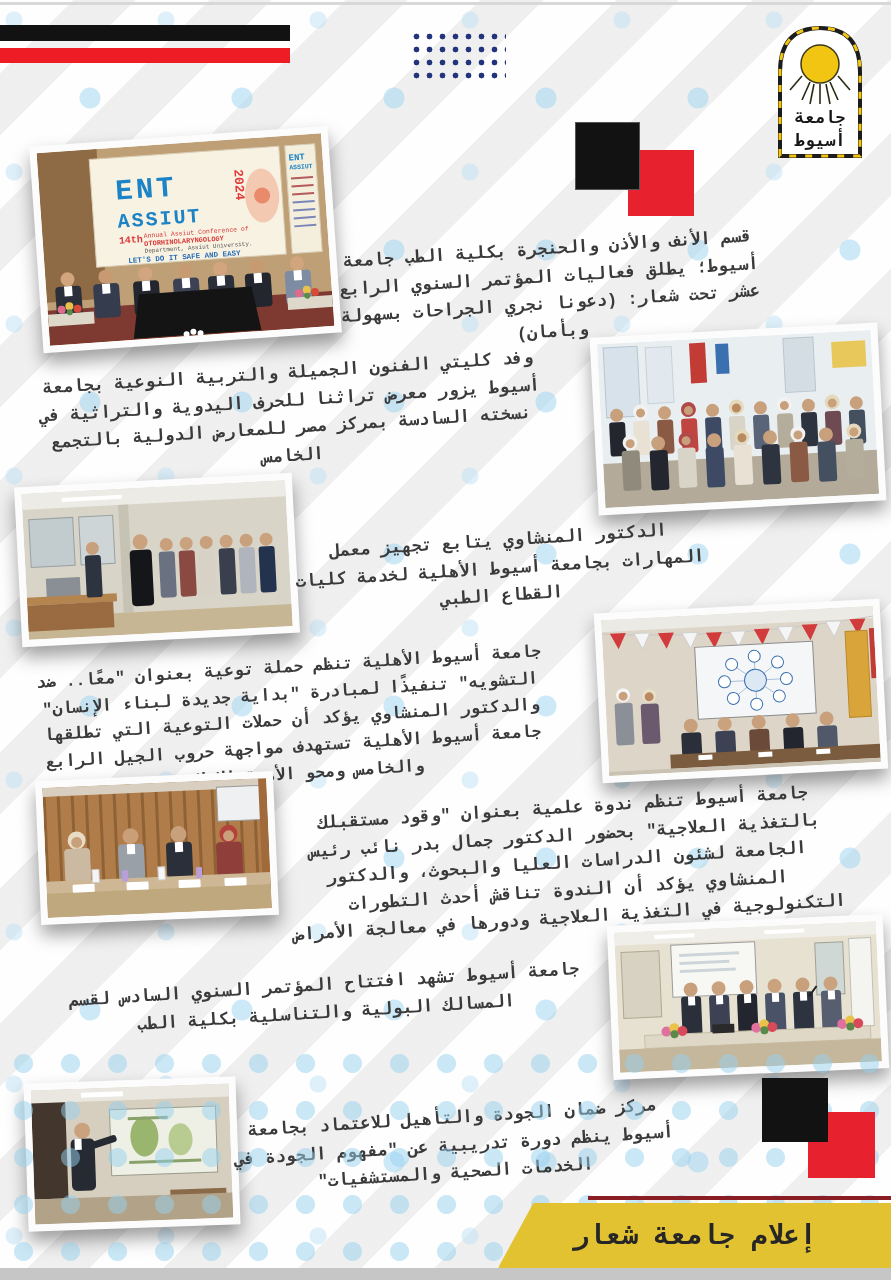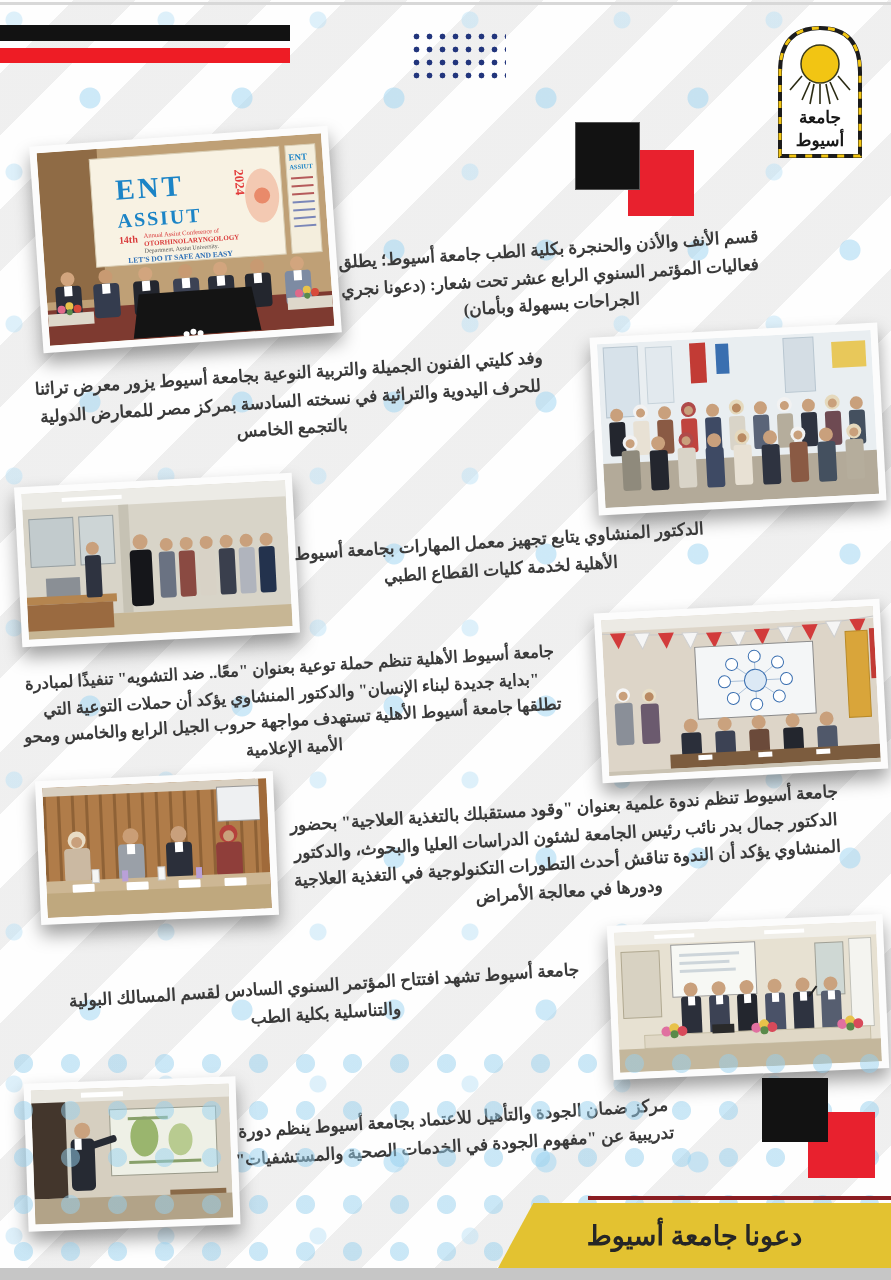--- a/index.html
+++ b/index.html
@@ -1,18 +1,18 @@
 <!DOCTYPE html>
 <html lang="ar"><head>
 <meta charset="utf-8">
 <style>
   html,body{margin:0;padding:0;background:#e9e9e9;}
   .page{
     position:relative;width:891px;height:1280px;overflow:hidden;
-    font-family:Liberation Serif, serif;
+    font-family:Liberation Mono, monospace;
     background-color:#fefefe;
     background-image:
       radial-gradient(circle, rgba(164,215,242,0.55) 10px, rgba(164,215,242,0) 11px),
       radial-gradient(circle, rgba(183,224,246,0.45) 8px, rgba(183,224,246,0) 9px),
       repeating-linear-gradient(135deg, rgba(150,150,150,0) 0 52px, rgba(150,150,150,0.14) 52px 96px);
     background-size:152px 152px,152px 152px,auto;
     background-position:14px 22px,90px 96px,0 0;
   }
   .top-line{position:absolute;top:2px;left:0;width:891px;height:3px;background:#d8d8d8;}
   .bar{position:absolute;left:0;}
@@ -553,17 +553,17 @@
     </svg>
   </div>
   <div class="news-text" style="left:228px;top:1105px;width:452px;font-size:17px;">مركز ضمان الجودة والتأهيل للاعتماد بجامعة أسيوط ينظم دورة تدريبية عن "مفهوم الجودة في الخدمات الصحية والمستشفيات"</div>
 
   <div class="dense-dots"></div>
   <div class="sq" style="left:808px;top:1112px;width:67px;height:66px;background:#e8212e;"></div>
   <div class="sq" style="left:762px;top:1078px;width:66px;height:64px;background:#121212;"></div>
 
   <div class="footer-line" style="left:588px;top:1196px;width:303px;height:4px;"></div>
   <div class="footer-banner">
-    <span>دعونا جامعة أسيوط</span>
+    <span>إعلام جامعة شعار</span>
   </div>
   <div class="bottom-edge"></div>
 
 </div>
 
 </body></html>

